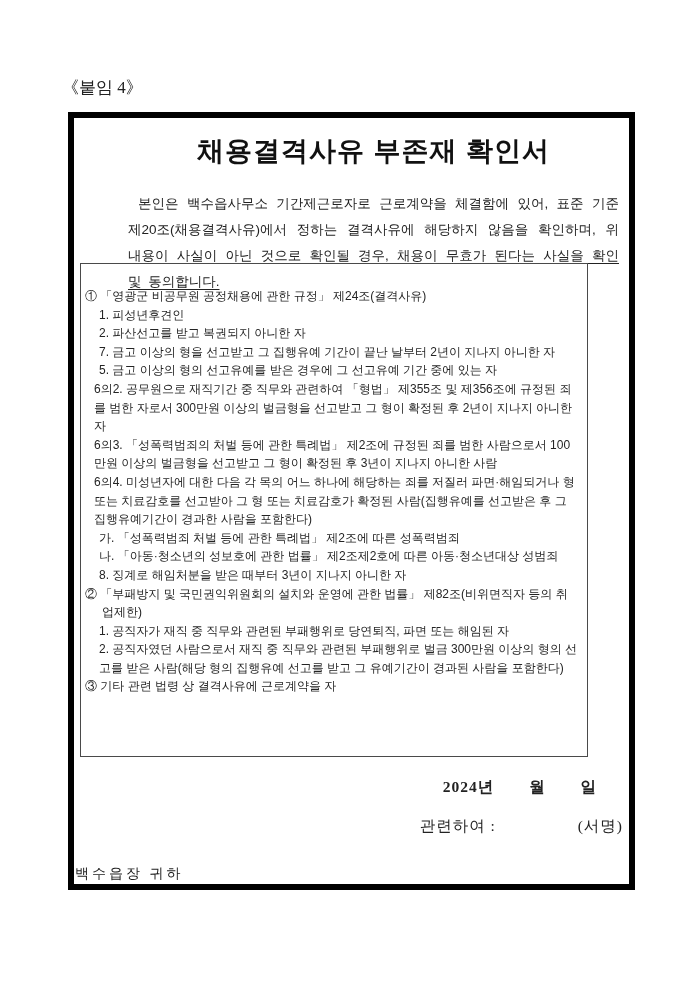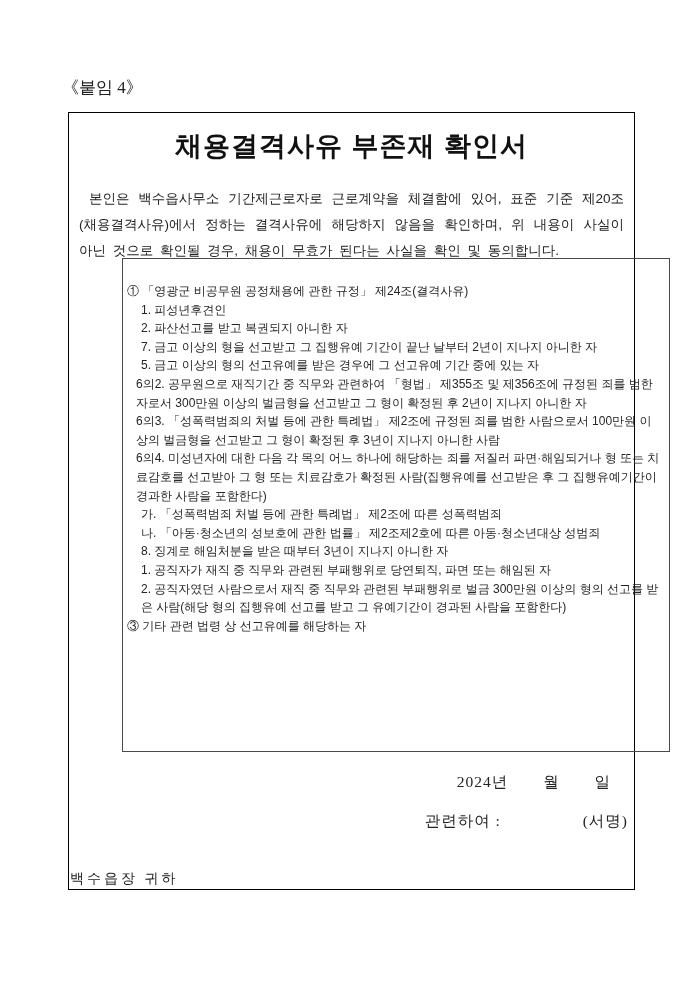--- a/index.html
+++ b/index.html
@@ -12,22 +12,23 @@
     overflow: hidden;
   }
   .attachment {
     position: absolute; left: 62px; top: 76px;
     font-family: "Liberation Serif", serif;
     font-size: 17px; color: #222;
   }
   .outer-box {
     position: absolute; left: 68px; top: 112px;
     width: 567px; height: 778px;
-    border: 1px solid #000000;
+    border: 6px solid #000000;
     background: #ffffff;
+    padding-left: 44px;
   }
   .title {
     margin-top: 15px;
     text-align: center;
     font-size: 27px; font-weight: bold;
     letter-spacing: 1px;
     color: #111;
   }
   .intro {
     margin: 22px 10px 7px 10px;
@@ -35,35 +36,35 @@
     line-height: 26px;
     text-align: justify;
     word-spacing: 3px;
     word-break: break-all;
     text-indent: 10px;
     color: #222;
   }
   .intro .u { text-decoration: underline; text-underline-offset: 3px; }
   .inner-box {
     position: absolute; left: 6px; top: 145px;
-    width: 548px; height: 494px;
+    width: 508px; height: 494px;
     border: 1px solid #4a4a4a;
     padding: 23px 8px 4px 4px;
     overflow: hidden;
-    margin-left: 47px;
   }
   .clause-list { font-size: 12px; line-height: 18.6px; word-break: break-all; color: #242424; }
   .clause-head { padding-left: 17px; text-indent: -17px; }
   .clause-item { padding-left: 14px; }
   .clause-item.shallow { padding-left: 9px; }
   .date-line {
-    position: absolute; top: 659px; right: 23px;
+    position: absolute; top: 659px; right: 32px;
     font-family: "Liberation Serif", serif;
     font-size: 15.5px; color: #222;
     letter-spacing: 1px;
+    font-weight: bold;
   }
   .date-line .seg + .seg { margin-left: 30px; }
   .sign-line {
     position: absolute; top: 698px; right: 6px;
     font-family: "Liberation Serif", serif;
     font-size: 15.5px; color: #222;
     letter-spacing: 1px;
   }
   .sign-gap { display: inline-block; width: 72px; }
   .recipient {
@@ -91,23 +92,24 @@
         <div class="clause-item">1. 피성년후견인</div>
         <div class="clause-item">2. 파산선고를 받고 복권되지 아니한 자</div>
         <div class="clause-item">7. 금고 이상의 형을 선고받고 그 집행유예 기간이 끝난 날부터 2년이 지나지 아니한 자</div>
         <div class="clause-item">5. 금고 이상의 형의 선고유예를 받은 경우에 그 선고유예 기간 중에 있는 자</div>
         <div class="clause-item shallow">6의2. 공무원으로 재직기간 중 직무와 관련하여 「형법」 제355조 및 제356조에 규정된 죄를 범한 자로서 300만원 이상의 벌금형을 선고받고 그 형이 확정된 후 2년이 지나지 아니한 자</div>
         <div class="clause-item shallow">6의3. 「성폭력범죄의 처벌 등에 관한 특례법」 제2조에 규정된 죄를 범한 사람으로서 100만원 이상의 벌금형을 선고받고 그 형이 확정된 후 3년이 지나지 아니한 사람</div>
         <div class="clause-item shallow">6의4. 미성년자에 대한 다음 각 목의 어느 하나에 해당하는 죄를 저질러 파면·해임되거나 형 또는 치료감호를 선고받아 그 형 또는 치료감호가 확정된 사람(집행유예를 선고받은 후 그 집행유예기간이 경과한 사람을 포함한다)</div>
         <div class="clause-item">가. 「성폭력범죄 처벌 등에 관한 특례법」 제2조에 따른 성폭력범죄</div>
         <div class="clause-item">나. 「아동·청소년의 성보호에 관한 법률」 제2조제2호에 따른 아동·청소년대상 성범죄</div>
         <div class="clause-item">8. 징계로 해임처분을 받은 때부터 3년이 지나지 아니한 자</div>
+        <div class="clause-head">② 「부패방지 및 국민권익위원회의 설치와 운영에 관한 법률」 제82조(비위면직자 등의 취업제한)</div>
         <div class="clause-item">1. 공직자가 재직 중 직무와 관련된 부패행위로 당연퇴직, 파면 또는 해임된 자</div>
         <div class="clause-item">2. 공직자였던 사람으로서 재직 중 직무와 관련된 부패행위로 벌금 300만원 이상의 형의 선고를 받은 사람(해당 형의 집행유예 선고를 받고 그 유예기간이 경과된 사람을 포함한다)</div>
-        <div class="clause-head">③ 기타 관련 법령 상 선고유예를 해당하는 자</div>
+        <div class="clause-head">③ 기타 관련 법령 상 결격사유에 근로계약을 자</div>
       </div>
   </div>
 
   <div class="date-line">
     <span class="seg">2024년</span>
     <span class="seg">월</span>
     <span class="seg">일</span>
   </div>
 
   <div class="sign-line">

